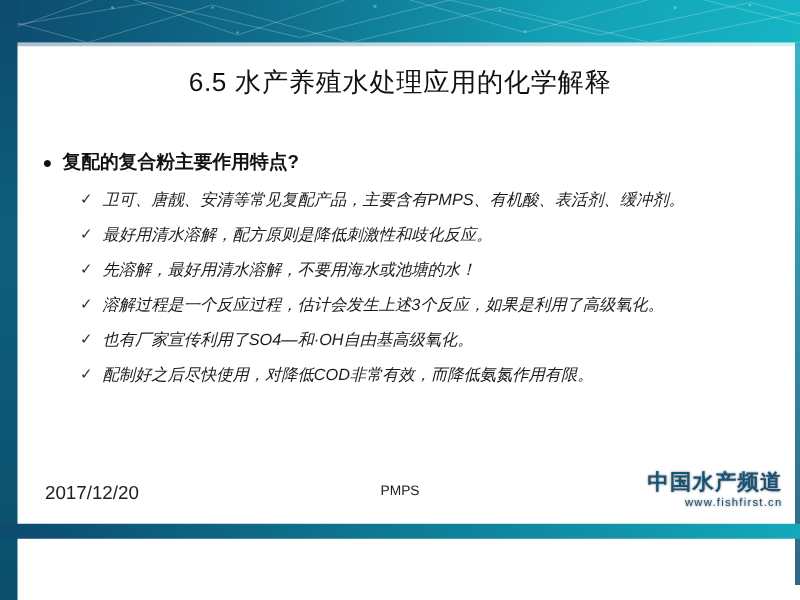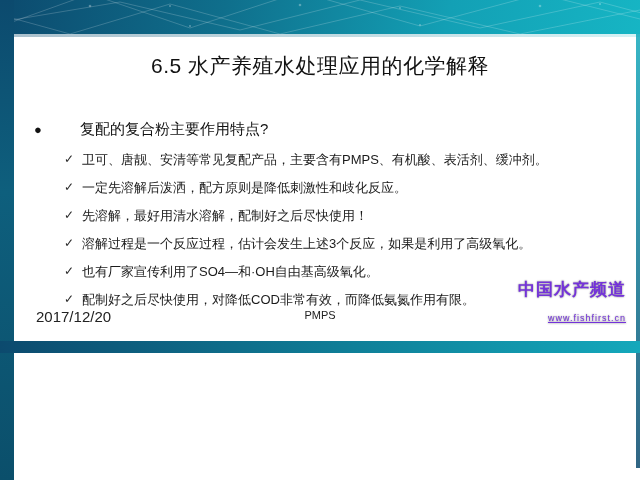--- a/index.html
+++ b/index.html
@@ -9,21 +9,21 @@
   }
   body {
     width: 640px;
     height: 480px;
     font-family: "Liberation Sans", sans-serif;
     overflow: hidden;
   }
   #slide {
     position: relative;
     width: 640px;
-    height: 353px;
+    height: 431px;
     background: #ffffff;
     box-sizing: border-box;
   }
   
   .top-band {
     position: absolute;
     left: 0; top: 0;
     width: 640px;
     height: 34px;
     background: linear-gradient(100deg, #0c4a6e 0%, #0f6f8c 35%, #13a0b5 70%, #16b5c4 100%);
@@ -85,76 +85,75 @@
     color: #111111;
     margin-bottom: 12px;
   }
   .l1 .bullet {
     width: 16px;
     flex: 0 0 16px;
     font-size: 13px;
     line-height: 19px;
     color: #111111;
   }
-  .l1 .txt { font-weight: normal; margin-left: 30px; }
+  .l1 .txt { font-weight: bold; }
 
   .l2 {
     display: flex;
     align-items: flex-start;
     font-size: 13px;
     color: #1b1b1b;
     margin: 0 0 11px 30px;
     line-height: 17px;
   }
   .l2 .check {
     flex: 0 0 18px;
     width: 18px;
     color: #2d2d2d;
     font-size: 12px;
   }
-  .l2 .txt { flex: 1 1 auto; }
+  .l2 .txt { flex: 1 1 auto; font-style: italic; }
 
   
   .footer-date {
     position: absolute;
     left: 36px; bottom: 28px;
     font-size: 15px;
     color: #222222;
   }
   .footer-center {
     position: absolute;
     left: 0; bottom: 32px;
     width: 640px;
     text-align: center;
     font-size: 11px;
     color: #222222;
   }
   
   .watermark {
     position: absolute;
-    right: 14px; bottom: 28px;
+    right: 14px; bottom: 10px;
     width: 150px; height: 44px;
     text-align: right;
-    color: #6d28d9;
+    color: #0c4a6e;
     line-height: 1;
   }
   .wm-main {
     font-size: 17px;
     font-weight: bold;
     letter-spacing: 1px;
     text-shadow: 0 0 2px rgba(0,0,0,.55);
     opacity: .95;
   }
   .wm-sub {
-    margin-top: 16px;
+    margin-top: 4px;
     font-size: 9px;
     letter-spacing: 1px;
     text-shadow: 0 0 2px rgba(0,0,0,.55);
     opacity: .95;
-    text-decoration: underline;
   }
   .wm-badge {
     position: absolute;
     right: 0; bottom: -4px;
     width: 150px; height: 48px;
     border-radius: 4px;
     background: radial-gradient(ellipse at 70% 60%, rgba(20,150,175,.85), rgba(12,74,110,.55) 70%, rgba(12,74,110,0) 100%);
     z-index: -1;
   }
 </style>
@@ -195,25 +194,25 @@
       <span class="bullet">●</span>
       <span class="txt">复配的复合粉主要作用特点?</span>
     </div>
 
     <div class="l2">
       <span class="check">✓</span>
       <span class="txt">卫可、唐靓、安清等常见复配产品，主要含有PMPS、有机酸、表活剂、缓冲剂。</span>
     </div>
     <div class="l2">
       <span class="check">✓</span>
-      <span class="txt">一定先溶解后泼洒，配方原则是降低刺激性和歧化反应。</span>
-    </div>
-    <div class="l2">
-      <span class="check">✓</span>
-      <span class="txt">先溶解，最好用清水溶解，配制好之后尽快使用！</span>
+      <span class="txt">最好用清水溶解，配方原则是降低刺激性和歧化反应。</span>
+    </div>
+    <div class="l2">
+      <span class="check">✓</span>
+      <span class="txt">先溶解，最好用清水溶解，不要用海水或池塘的水！</span>
     </div>
     <div class="l2">
       <span class="check">✓</span>
       <span class="txt">溶解过程是一个反应过程，估计会发生上述3个反应，如果是利用了高级氧化。</span>
     </div>
     <div class="l2">
       <span class="check">✓</span>
       <span class="txt">也有厂家宣传利用了SO4—和·OH自由基高级氧化。</span>
     </div>
     <div class="l2">

